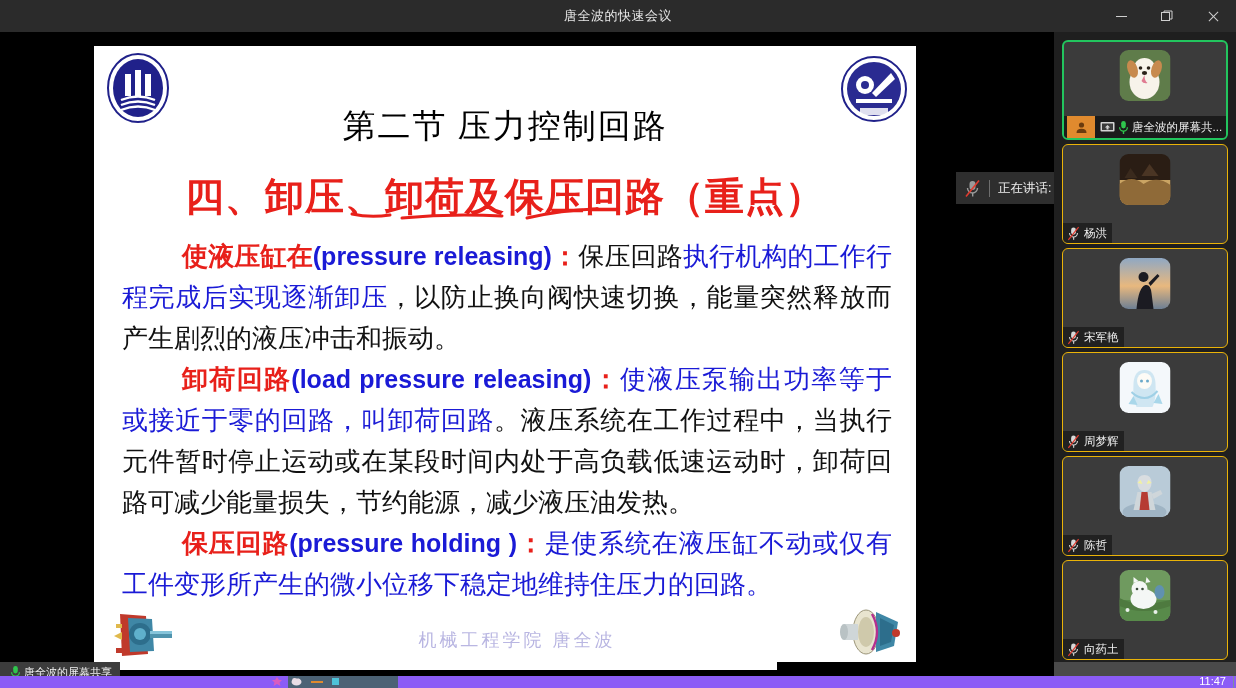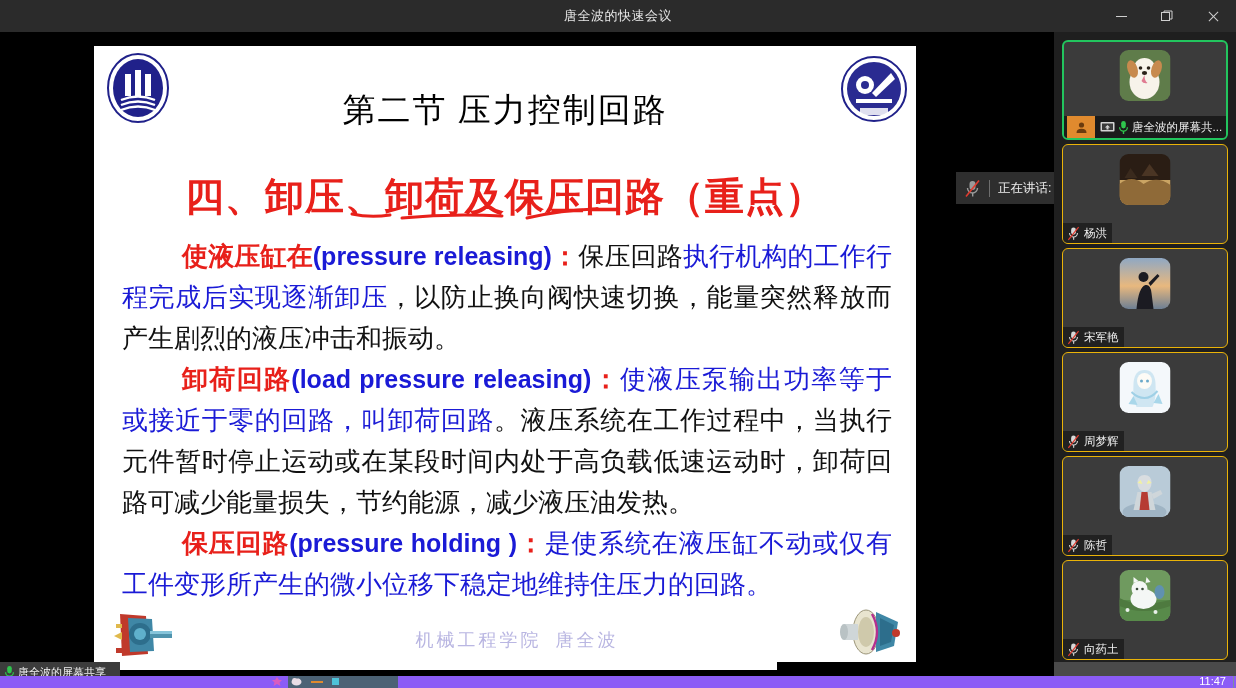--- a/index.html
+++ b/index.html
@@ -55,21 +55,21 @@
     background: #ffffff;
     display:flex; align-items:center; justify-content:center;
   }
   .logo-right {
     position: absolute; right: 2px; top: 2px; width: 80px; height: 82px;
     background: #ffffff;
     display:flex; align-items:center; justify-content:center;
   }
 
   .slide-title {
-    position: absolute; left: 0; top: 42px; width: 822px;
+    position: absolute; left: 0; top: 58px; width: 822px;
     text-align: center;
     font-family: "Liberation Serif", "DejaVu Serif", serif;
     font-size: 33px; color: #000;
     letter-spacing: 2px;
   }
   .slide-subtitle {
     position: absolute; left: 0; top: 124px; width: 822px;
     text-align: center;
     font-family: "Liberation Serif", "DejaVu Serif", serif;
     font-size: 39px; font-weight: bold; color: #e8201a;
@@ -88,21 +88,21 @@
   .para { text-indent: 60px; }
   .para + .para { margin-top: 0px; }
   .t-red  { color: #e8201a; font-weight: bold; }
   .t-blue { color: #1a1ad6; font-weight: bold; font-family: "Liberation Sans", sans-serif; font-size: 25px; margin-top: 11px; }
   .t-blue-cjk { color: #1a1ad6; }
   .t-black { color: #111; }
 
   .footer-text {
     position: absolute; left: 0; top: 582px; width: 822px;
     text-align: center;
-    font-family: Liberation Mono, monospace;
+    font-family: Liberation Sans, sans-serif;
     font-size: 18px; color: #b9b6e2; letter-spacing: 3px; padding-left: 24px;
   }
   .deco-left  { position: absolute; left: 12px;  top: 560px; width: 75px; height: 58px; }
   .deco-right { position: absolute; right: 8px;  top: 560px; width: 72px; height: 52px; }
 
   
   .rail {
     position: absolute; right: 0; top: 32px;
     width: 182px; height: 630px;
     background: #1f1f1f;
@@ -146,21 +146,21 @@
     gap: 8px;
   }
   .toast-sep { width: 1px; height: 17px; background: #6e6e6e; }
 
   
   .share-tab {
     position: absolute; left: 0; top: 662px;
     width: 120px; height: 20px;
     background: #3c3c3c;
     display: flex; align-items: center; gap: 3px;
-    padding-left: 4px;
+    padding-left: 10px;
     color: #f2f2f2; font-size: 11px; white-space: nowrap;
   }
   .share-bar-rest {
     position: absolute; left: 0; top: 662px; width: 1054px; height: 20px;
     background: #2f2f2f; z-index: -1;
   }
   .rail-bottom {
     position: absolute; right: 0; top: 662px; width: 182px; height: 20px;
     background: #4a4a4a;
   }

